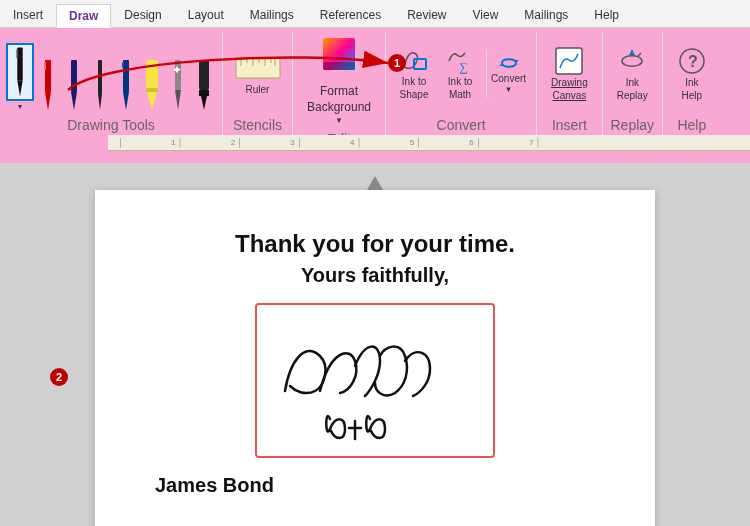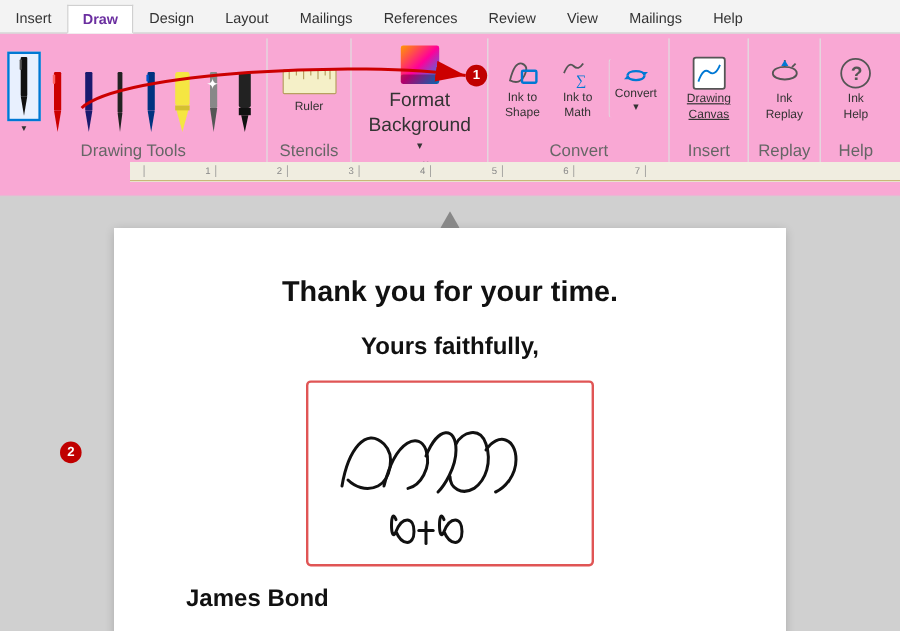--- a/index.html
+++ b/index.html
@@ -34,21 +34,21 @@
     .doc-area { background: #d0d0d0; height: calc(526px - 135px); display: flex; justify-content: center; align-items: flex-start; padding-top: 10px; overflow: hidden; position: relative; }
     .doc-page { background: white; width: 560px; min-height: 370px; box-shadow: 0 2px 8px rgba(0,0,0,0.2); padding: 20px 60px; position: relative; }
 
     
     .arrow-svg { position: absolute; top: 0; left: 0; pointer-events: none; }
 
     
     .badge-1 { top: 54px; left: 388px; z-index: 10; }
 
     .doc-content { padding: 20px 0 0 0; }
-    .thank-you { font-size: 24px; font-weight: bold; text-align: center; margin-bottom: 20px; color: #111; }
+    .thank-you { font-size: 24px; font-weight: bold; text-align: center; margin-bottom: 6px; color: #111; }
     .yours { font-size: 20px; font-weight: bold; text-align: center; margin-bottom: 16px; color: #111; }
     .signature-box { border: 2px solid #e05555; border-radius: 4px; width: 240px; height: 155px; margin: 0 auto 16px auto; display: flex; align-items: center; justify-content: center; background: white; overflow: hidden; }
     .james-bond { font-size: 20px; font-weight: bold; color: #111; }
 
     
     .format-bg-btn { display: flex; flex-direction: column; align-items: center; cursor: pointer; padding: 4px 8px; border-radius: 3px; }
 
     .group-label-row { font-size: 14px; color: #666; text-align: center; padding: 2px 0 2px 0; }
   </style>
 </head>
@@ -169,21 +169,21 @@
               <defs>
                 <linearGradient id="bg-grad" x1="0%" y1="0%" x2="100%" y2="100%">
                   <stop offset="0%" style="stop-color:#ff9900"></stop>
                   <stop offset="50%" style="stop-color:#ff0099"></stop>
                   <stop offset="100%" style="stop-color:#0099ff"></stop>
                 </linearGradient>
               </defs>
               <rect x="2" y="2" width="32" height="32" fill="url(#bg-grad)" rx="2"></rect>
               <rect x="2" y="26" width="32" height="8" fill="rgba(0,0,0,0.3)" rx="2"></rect>
             </svg>
-            <span style="font-size:16px;color:#333;text-align:center;line-height:1.3;margin-top:2px;">Format<br>Background</span>
+            <span style="font-size:12px;color:#333;text-align:center;line-height:1.3;margin-top:12px;">Format<br>Background</span>
             <span style="font-size:9px;color:#333;">▾</span>
           </div>
         </div>
         <div class="group-label-row">Edit</div>
       </div>
 
       <div class="ribbon-group" style="min-width:115px;">
         <div class="ribbon-group-content" style="justify-content:center;align-items:center;gap:2px;">
 
           <div class="medium-button">

